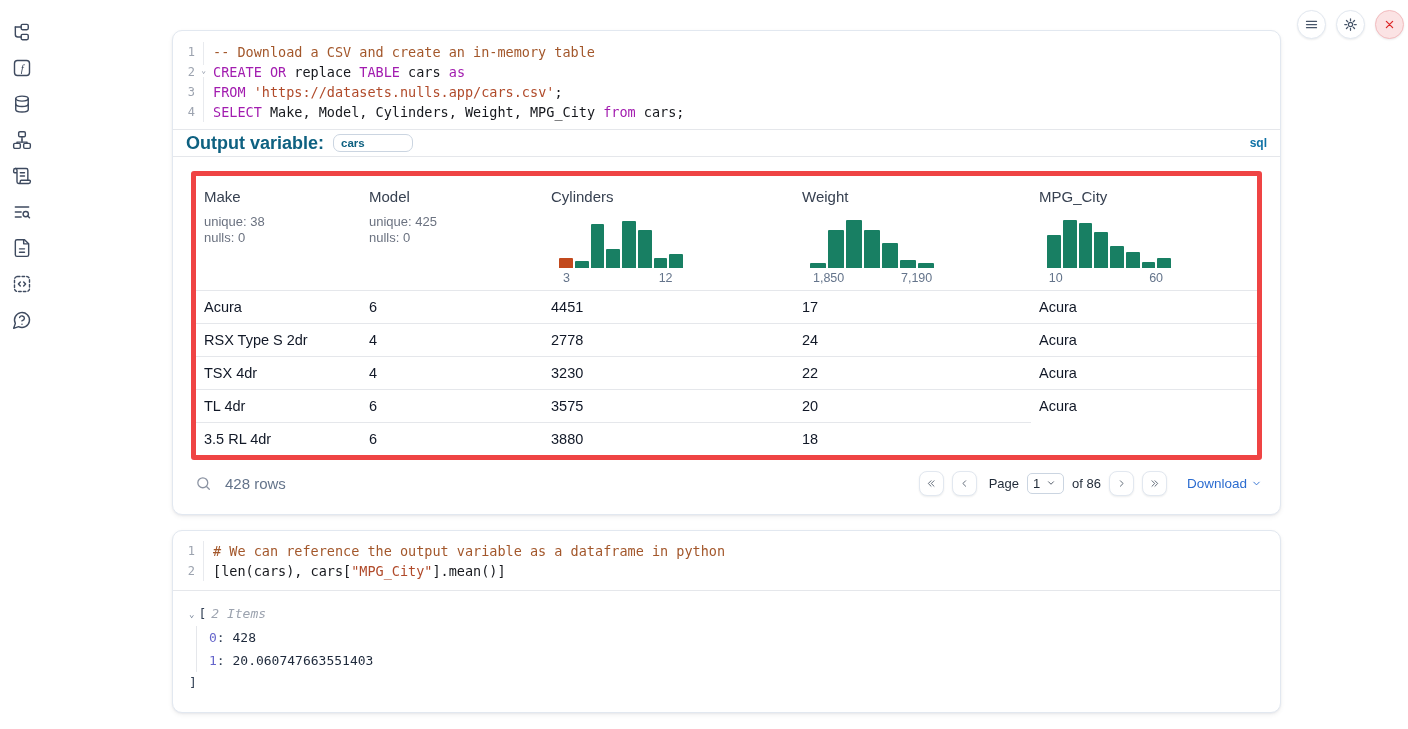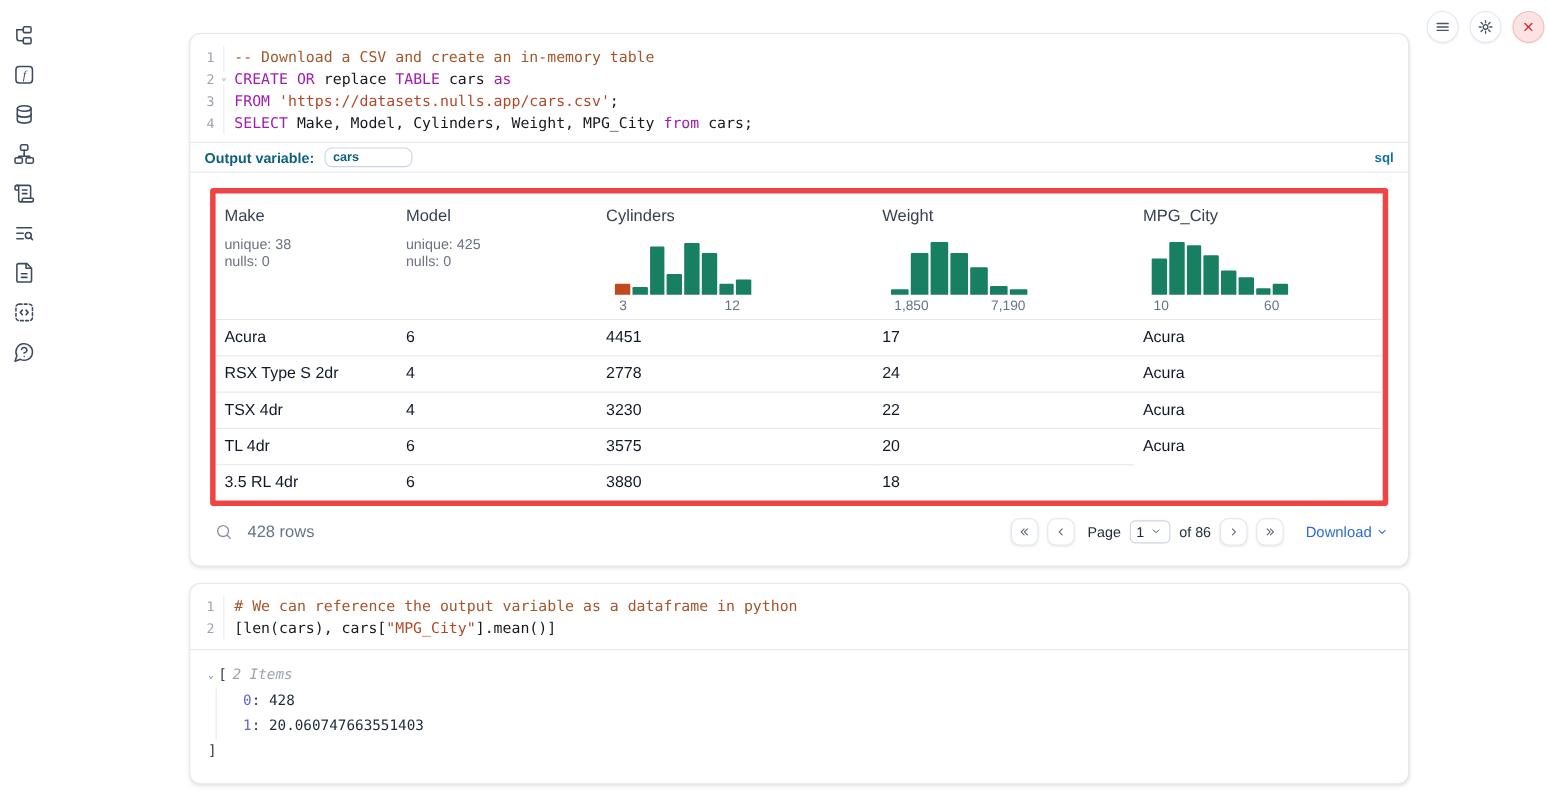--- a/index.html
+++ b/index.html
@@ -40,21 +40,21 @@
     background:#fff; line-height:12px; cursor:pointer; }
   .code-text { padding-left:9px; white-space:pre; }
   .tok-plain   { color:#16181d; }
   .tok-kw      { color:#a21caf; }
   .tok-comment { color:#a3572b; }
   .tok-str     { color:#b04a2a; }
 
   
   .outvar-row { height:28px; border-top:1px solid #e5e7eb; border-bottom:1px solid #e5e7eb;
     display:flex; align-items:center; padding:0 13px; }
-  .outvar-label { font-size:13px; font-weight:700; color:#0e6181; }
+  .outvar-label { font-size:18px; font-weight:700; color:#0e6181; }
   .outvar-input { margin-left:9px; width:80px; height:18px; border:1px solid #cbd5e1;
     border-radius:7px; font-family:"Liberation Sans",sans-serif; font-size:11.5px;
     font-weight:700; color:#0e6181; padding:0 7px; outline:none; }
   .lang-badge { margin-left:auto; font-size:12px; font-weight:700; color:#0f72a6; }
 
   
   .table-outer { margin:14px 18px 0 18px; border:5px solid #ef4444; border-radius:3px; overflow:hidden; }
   .tgrid { display:grid; grid-template-columns:165px 182px 251px 237px 1fr; }
   .th { padding:12px 8px 4px 8px; }
   .col-title { font-size:15px; color:#374151; }
@@ -92,21 +92,21 @@
     stroke-width:2; stroke-linecap:round; stroke-linejoin:round; }
 
   
   .py-divider { border-top:1px solid #e5e7eb; }
   .out-tree { padding:13px 16px 10px 16px;
     font-family:"DejaVu Sans Mono", monospace; font-size:13px; color:#1e293b; }
   .tree-head { display:flex; align-items:center; line-height:20px; }
   .tree-head .tw { font-size:9px; color:#64748b; margin-right:4px; cursor:pointer; }
   .bracket { color:#334155; }
   .items-label { font-style:italic; color:#9ca3af; margin-left:5px; }
-  .tree-items { margin-left:7px; border-left:1px solid #e5e7eb; padding-left:24px; margin-top:2px; }
+  .tree-items { margin-left:7px; border-left:1px solid #e5e7eb; padding-left:12px; margin-top:2px; }
   .tree-item { line-height:23px; }
   .tree-key { color:#6565cb; }
   .tree-colon { color:#334155; }
   .tree-val { color:#1e293b; }
   .tree-close { line-height:20px; margin-top:1px; }
 </style>
 </head>
 <body>
 
 <aside class="sidebar" id="sidebar">

